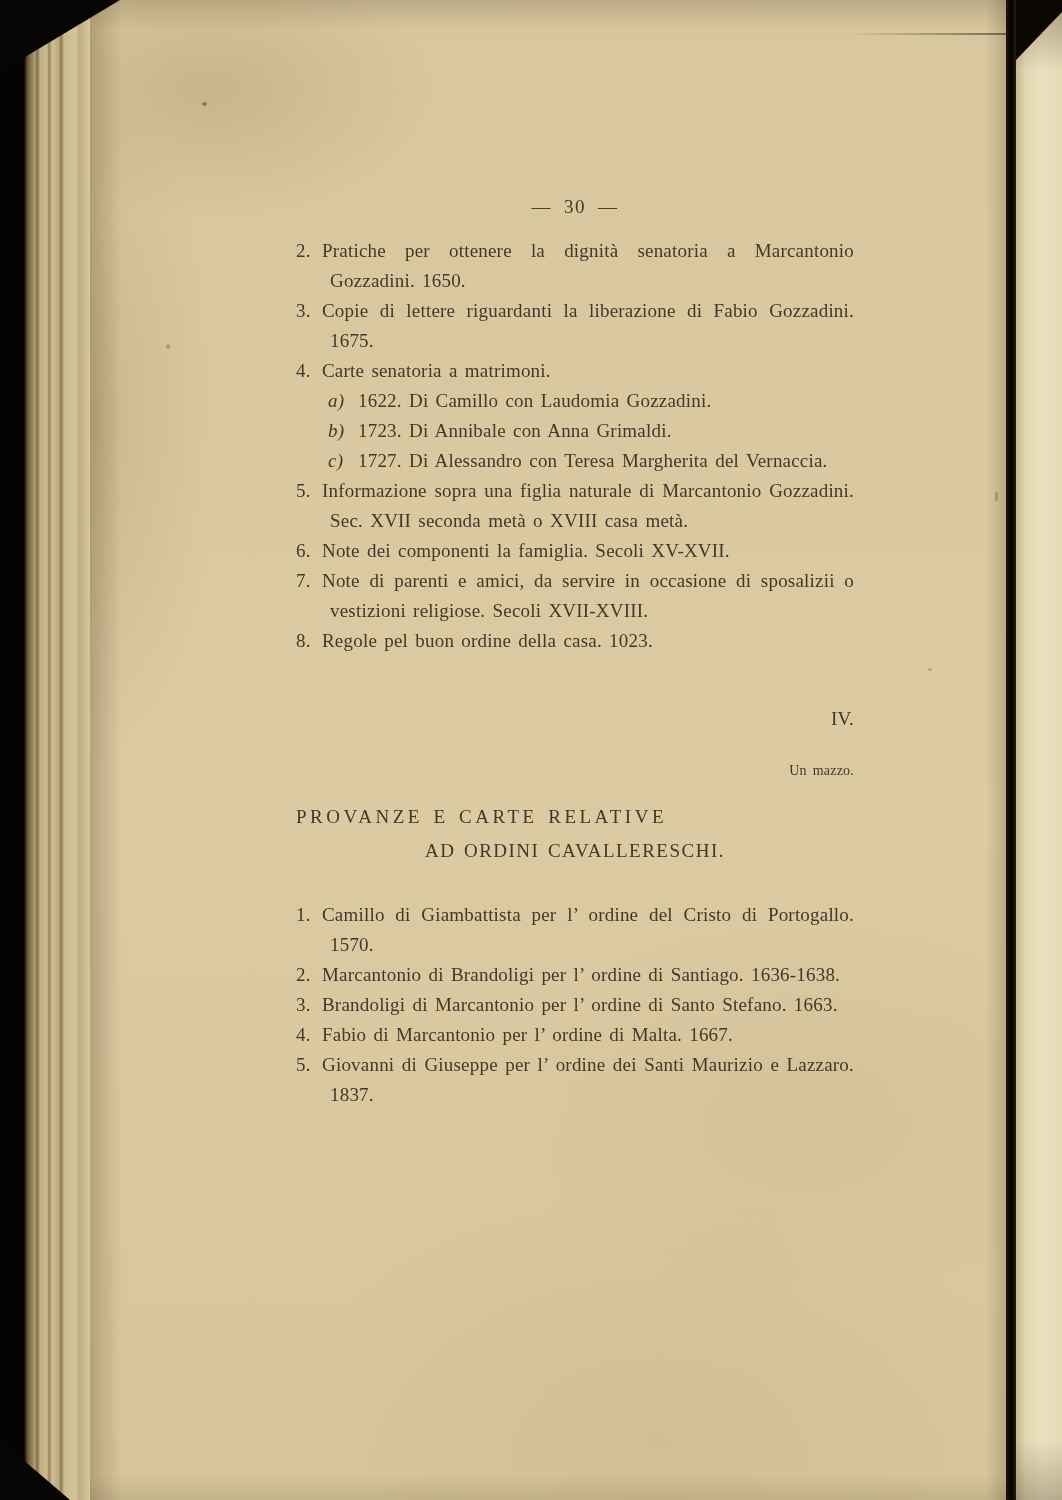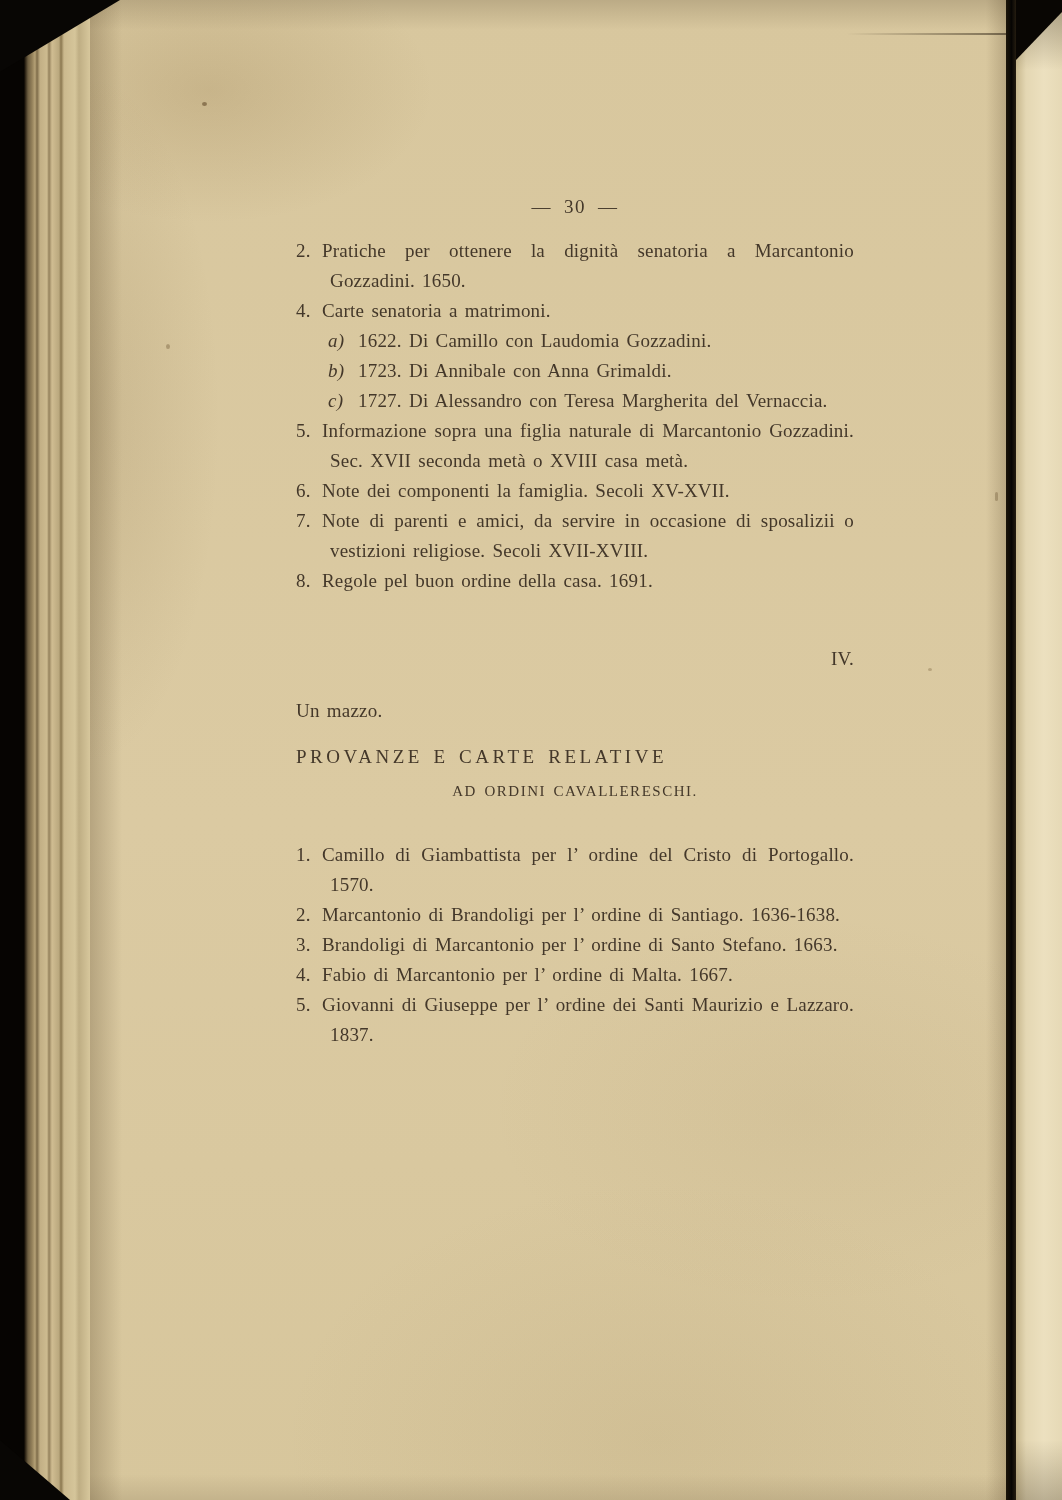--- a/index.html
+++ b/index.html
@@ -120,23 +120,23 @@
     margin-bottom: 14px;
     text-align: center;
     letter-spacing: 1.5px;
     word-spacing: 0.3em;
   }
   .item { padding-left: 34px; text-indent: -34px; }
   .item .num { display: inline-block; width: 26px; text-indent: 0; }
   .item.sub { margin-left: 32px; padding-left: 38px; text-indent: -38px; }
   .item.sub .num { width: 30px; font-style: italic; }
   .sec-num    { text-align: right; margin-top: 48px;  text-indent: 0; }
-  .sec-bundle { text-align: left; margin-top: 22px;  font-size: 19px; text-indent: 0; }
+  .sec-bundle { text-align: right; margin-top: 22px;  font-size: 14px; text-indent: 0; }
   .sec-title  { text-align: left; margin-top: 16px;  letter-spacing: 3.5px; text-indent: 0; }
-  .sec-sub    { text-align: center; margin-top: 4px;   font-size: 15px; letter-spacing: 1.5px; text-indent: 0; }
+  .sec-sub    { text-align: center; margin-top: 4px;   font-size: 19px; letter-spacing: 1.5px; text-indent: 0; }
   .list-iv { margin-top: 34px; }
 </style>
 </head>
 <body>
 
 <div class="scene">
 
   <div class="edge-stack"></div>
   <div class="corner-dark-tl"></div>
   <div class="corner-dark-bl"></div>
@@ -150,20 +150,23 @@
 
     <div class="content">
 
       <div class="page-number">— 30 —</div>
 
       <div>
         <div class="item">
           <span class="num">2.</span><span>Pratiche per ottenere la dignità senatoria a Marcantonio Gozzadini. 1650.</span>
         </div>
         <div class="item">
+          <span class="num">3.</span><span>Copie di lettere riguardanti la liberazione di Fabio Gozzadini. 1675.</span>
+        </div>
+        <div class="item">
           <span class="num">4.</span><span>Carte senatoria a matrimoni.</span>
         </div>
         <div class="item sub">
           <span class="num">a)</span><span>1622. Di Camillo con Laudomia Gozzadini.</span>
         </div>
         <div class="item sub">
           <span class="num">b)</span><span>1723. Di Annibale con Anna Grimaldi.</span>
         </div>
         <div class="item sub">
           <span class="num">c)</span><span>1727. Di Alessandro con Teresa Margherita del Vernaccia.</span>
@@ -171,21 +174,21 @@
         <div class="item">
           <span class="num">5.</span><span>Informazione sopra una figlia naturale di Marcantonio Gozzadini. Sec. XVII seconda metà o XVIII casa metà.</span>
         </div>
         <div class="item">
           <span class="num">6.</span><span>Note dei componenti la famiglia. Secoli XV-XVII.</span>
         </div>
         <div class="item">
           <span class="num">7.</span><span>Note di parenti e amici, da servire in occasione di sposalizii o vestizioni religiose. Secoli XVII-XVIII.</span>
         </div>
         <div class="item">
-          <span class="num">8.</span><span>Regole pel buon ordine della casa. 1691.</span>
+          <span class="num">8.</span><span>Regole pel buon ordine della casa. 1023.</span>
         </div>
       </div>
 
       <div class="sec-num">IV.</div>
       <div class="sec-bundle">Un mazzo.</div>
       <div class="sec-title">PROVANZE E CARTE RELATIVE</div>
       <div class="sec-sub">AD ORDINI CAVALLERESCHI.</div>
 
       <div class="list-iv">
         <div class="item">

